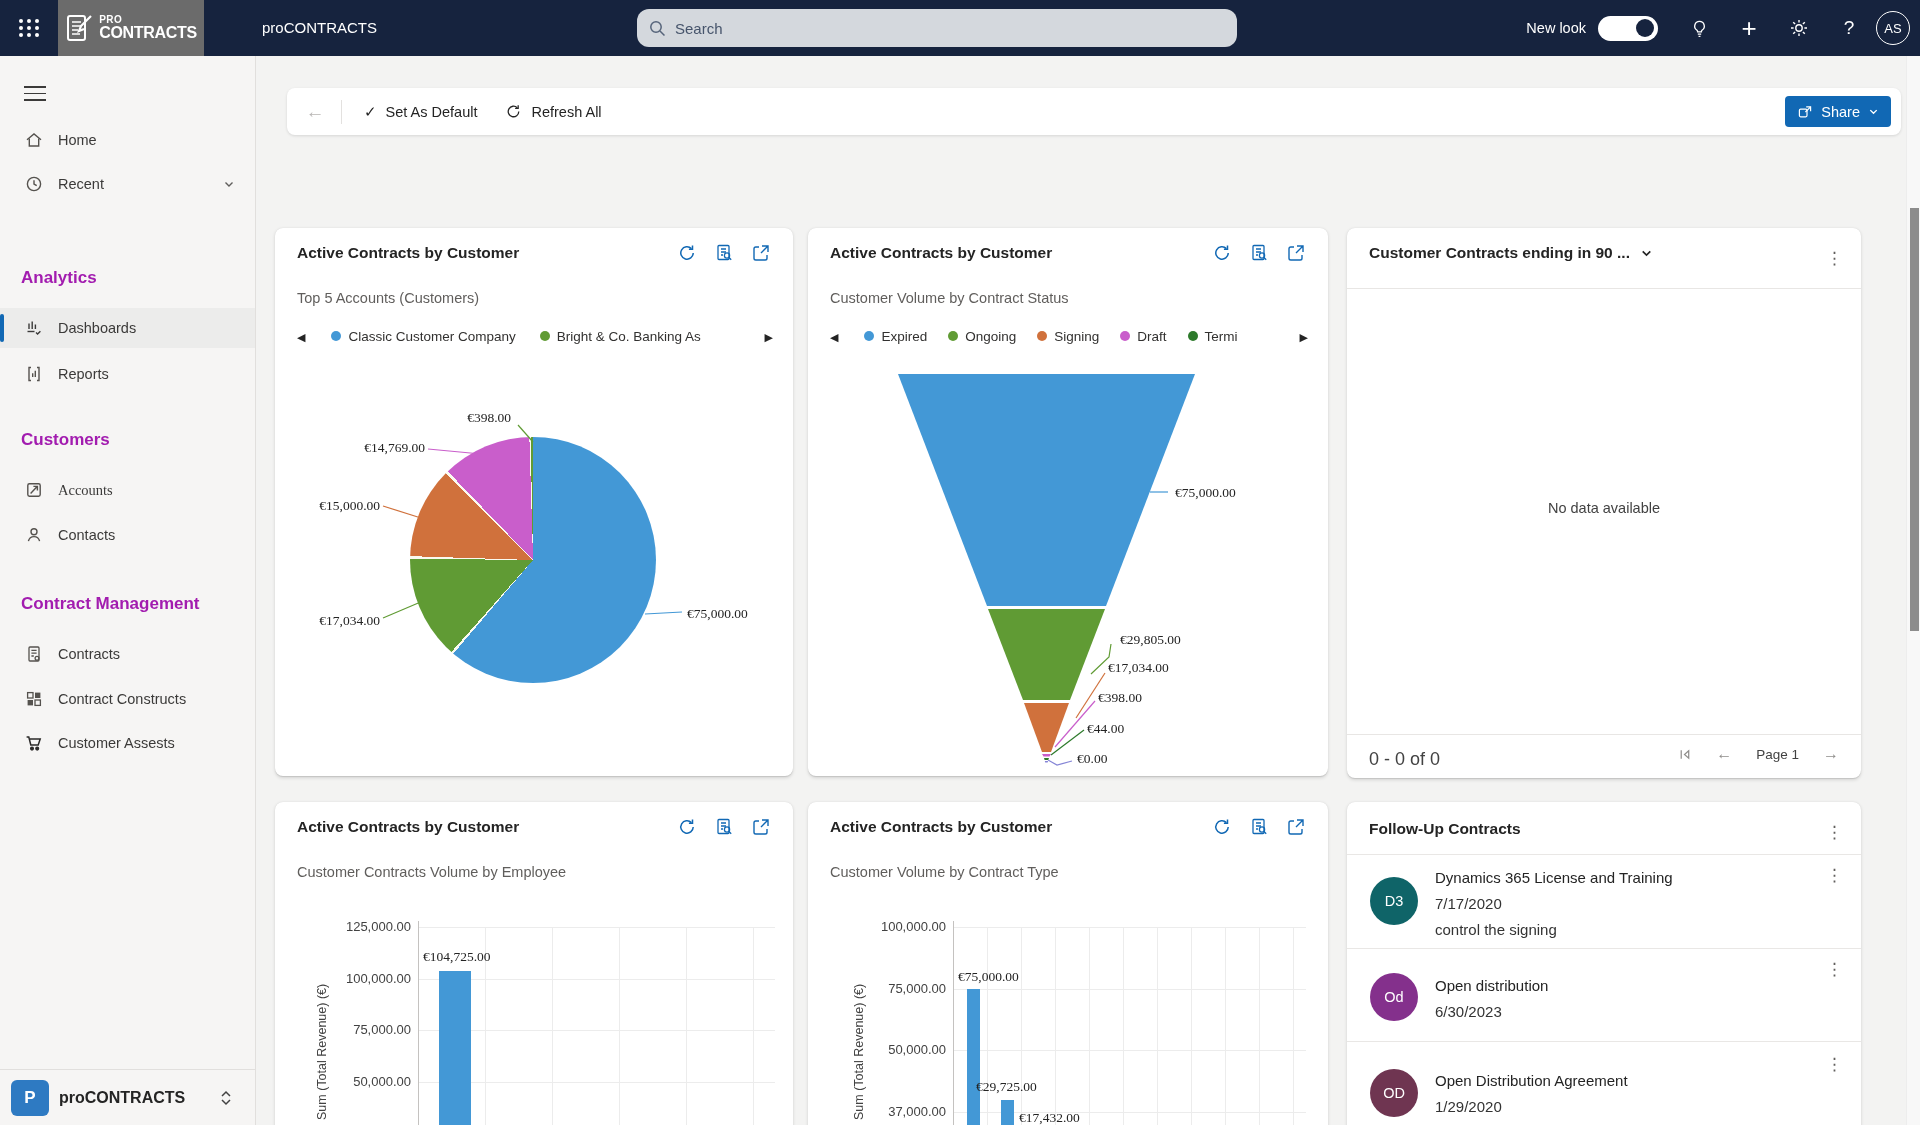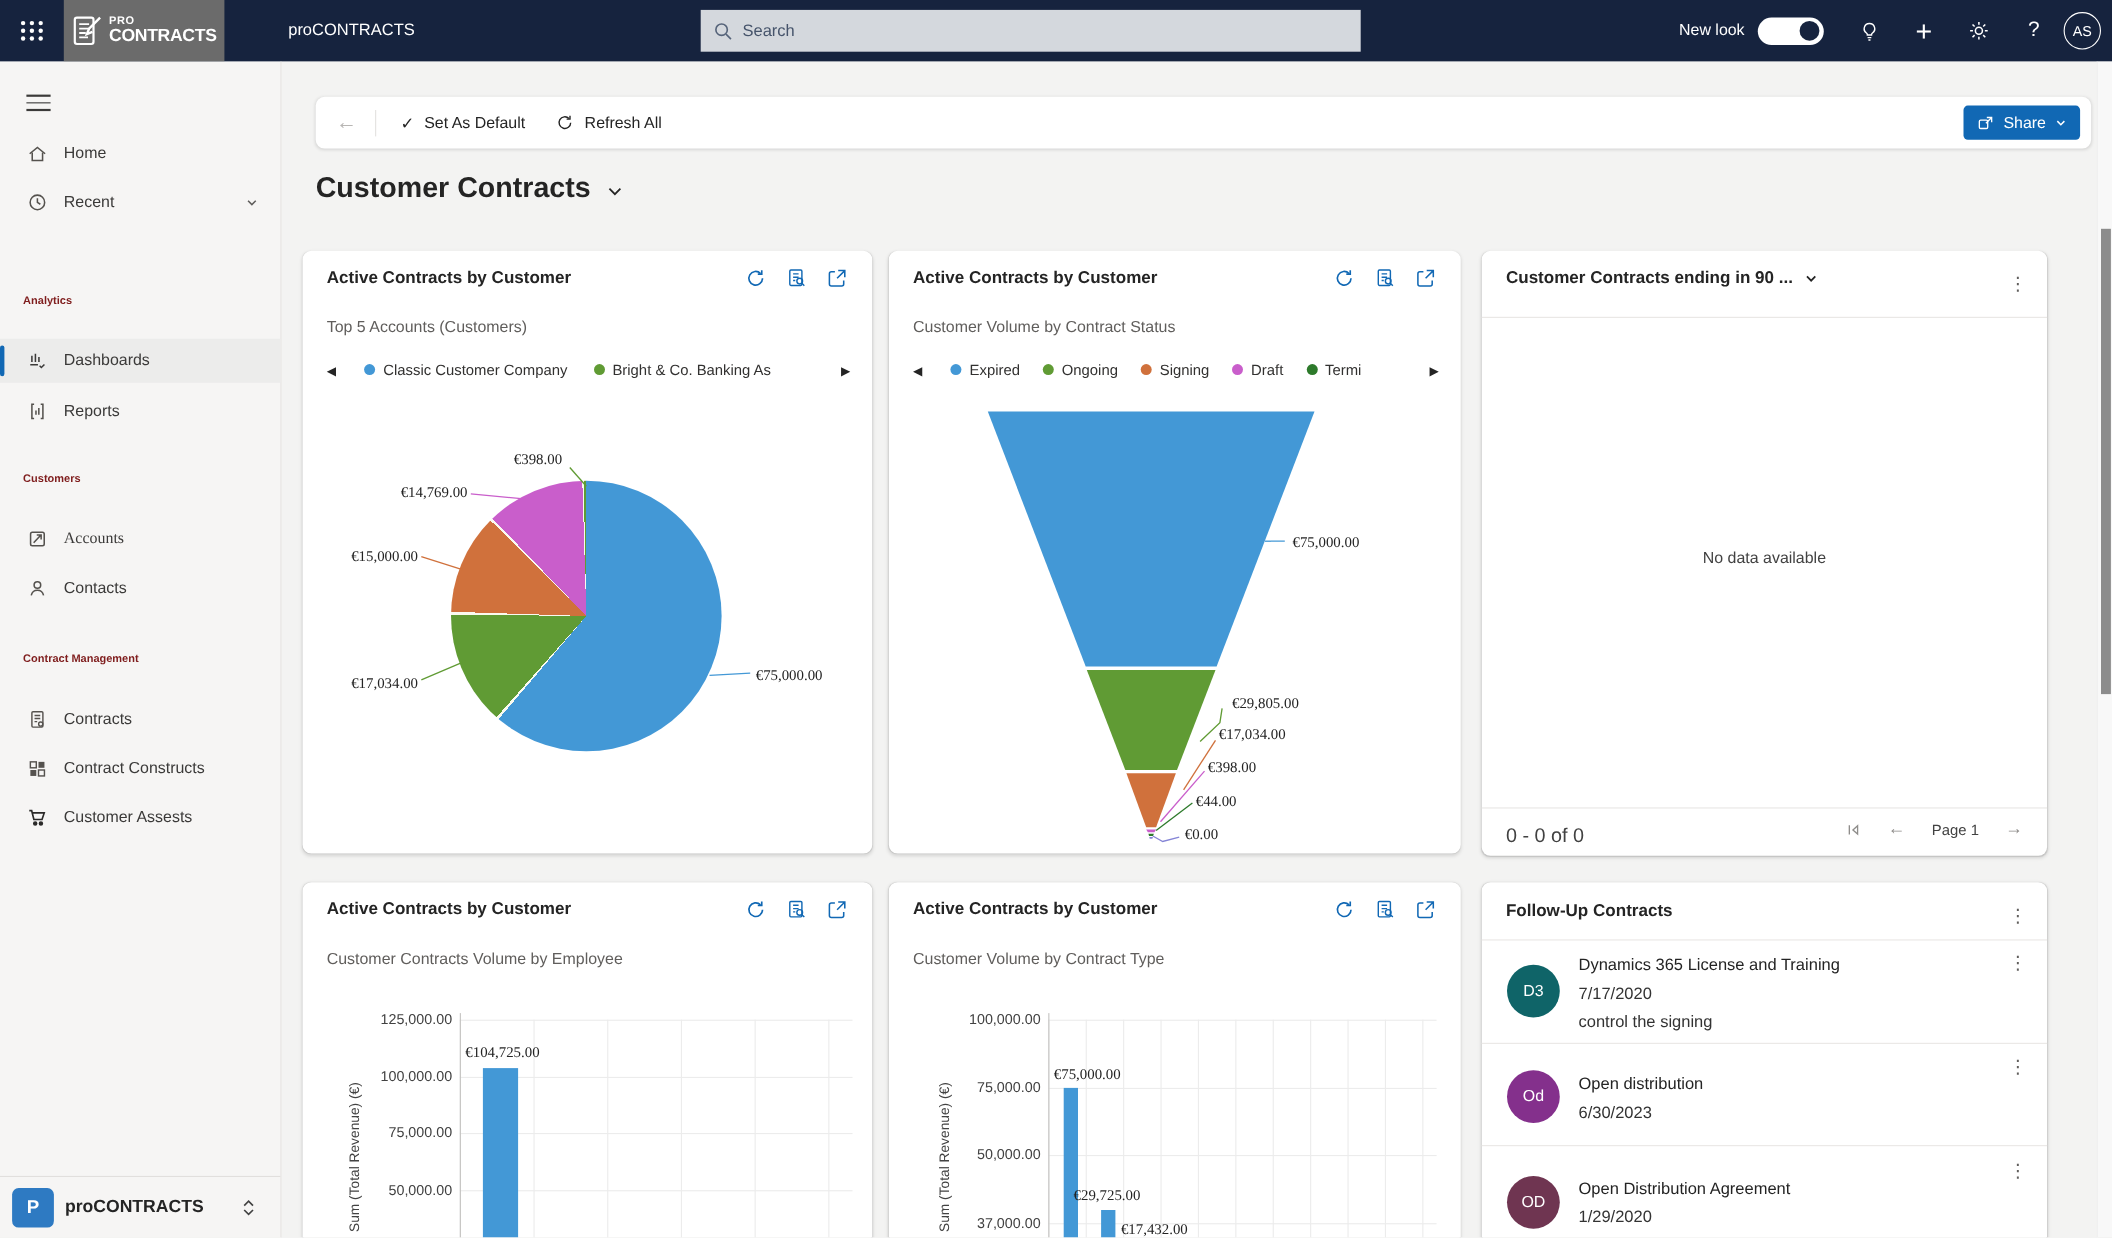--- a/index.html
+++ b/index.html
@@ -8,42 +8,42 @@
   .screen { position:relative; width:1920px; height:1125px; }
 
   
   .topbar { position:absolute; left:0; top:0; width:1920px; height:56px; background:#16233e; color:#fff; }
   .waffle { position:absolute; left:12px; top:12px; width:34px; height:32px; background:none; border:none; cursor:pointer; display:flex; align-items:center; justify-content:center; }
   .logo-box { position:absolute; left:58px; top:0; width:146px; height:56px; background:#6b6b6b; display:flex; align-items:center; justify-content:center; gap:6px; }
   .logo-text { display:flex; flex-direction:column; line-height:1; color:#fff; }
   .logo-text .t1 { font-size:10px; font-weight:bold; letter-spacing:.5px; }
   .logo-text .t2 { font-size:16px; font-weight:bold; letter-spacing:-.3px; }
   .app-title { position:absolute; left:262px; top:19px; font-size:15px; color:#fff; }
-  .searchbox { position:absolute; left:637px; top:9px; width:600px; height:38px; background:#d4d8dd; border-radius:0; display:flex; align-items:center; padding:0 12px; gap:9px; }
+  .searchbox { position:absolute; left:637px; top:9px; width:600px; height:38px; background:#d4d8dd; border-radius:12px; display:flex; align-items:center; padding:0 12px; gap:9px; }
   .searchbox input { flex:1; background:transparent; border:none; outline:none; font-size:15px; color:#1f2c44; font-family:"Liberation Sans",sans-serif; }
   .searchbox input::placeholder { color:#46546b; opacity:1; }
   .topbar-right { position:absolute; right:0; top:0; height:56px; display:flex; align-items:center; }
   .newlook-label { font-size:14.5px; margin-right:12px; }
   .toggle { width:60px; height:25px; background:#fff; border-radius:13px; position:relative; cursor:pointer; margin-right:16px; }
   .toggle .knob { position:absolute; right:4px; top:3.5px; width:18px; height:18px; border-radius:50%; background:#16233e; }
   .tb-icon { width:50px; height:56px; background:none; border:none; color:#fff; display:flex; align-items:center; justify-content:center; cursor:pointer; font-family:"Liberation Sans",sans-serif; }
   .plus-glyph::before { content:"+"; font-size:26px; font-weight:300; }
   .help-glyph::before { content:"?"; font-size:19px; }
   .avatar { width:34px; height:34px; border-radius:50%; border:1.5px solid #fff; display:flex; align-items:center; justify-content:center; font-size:13px; margin:0 10px 0 2px; cursor:pointer; }
 
   
   .sidebar { position:absolute; left:0; top:56px; width:256px; height:1069px; background:#f6f5f4; border-right:1px solid #e1dfdd; }
   .hamburger { position:absolute; left:24px; top:26px; width:22px; height:16px; background:none; border:none; cursor:pointer; }
   .hamburger span { display:block; height:1.8px; background:#3b3a39; margin:4.4px 0; }
   .nav-row { position:absolute; left:0; right:0; height:40px; display:flex; align-items:center; padding-left:24px; cursor:pointer; }
   .nav-row .lbl { margin-left:14px; font-size:14.5px; color:#3b3a39; }
   .nav-row.selected { background:#ececeb; }
   .nav-row.selected::before { content:""; position:absolute; left:0; top:6px; bottom:6px; width:4px; border-radius:2px; background:#1168b4; }
   .nav-row .chev { position:absolute; right:20px; }
-  .nav-head { position:absolute; left:21px; font-size:10px; font-weight:bold; color:#7f1d1d; }
+  .nav-head { position:absolute; left:21px; font-size:17px; font-weight:bold; color:#a21caf; }
   .side-footer { position:absolute; left:0; right:0; bottom:0; height:56px; border-top:1px solid #e1dfdd; display:flex; align-items:center; cursor:pointer; }
   .org-badge { width:38px; height:36px; border-radius:6px; background:#2e7ac2; color:#fff; font-weight:bold; font-size:17px; display:flex; align-items:center; justify-content:center; margin-left:11px; }
   .org-label { margin-left:10px; font-size:16px; font-weight:600; color:#242424; }
   .org-switch { position:absolute; right:22px; }
 
   
   .main { position:absolute; left:256px; top:56px; width:1664px; height:1069px; background:#f3f3f2; overflow:hidden; }
   .cmdbar { position:absolute; left:31px; top:32px; width:1614px; height:47px; background:#fff; border-radius:8px; box-shadow:0 1px 3px rgba(0,0,0,.12); display:flex; align-items:center; padding:0 10px; }
   .back-btn { background:none; border:none; color:#b8b6b4; font-size:19px; width:36px; cursor:pointer; font-family:"Liberation Sans",sans-serif; }
   .back-btn::before { content:"\2190"; }
@@ -298,28 +298,20 @@
             <path d="M11.5 3.5H17v5.5"></path>
             <path d="M17 3.5 10.5 10"></path>
         </svg>
         <span>Share</span>
         <svg width="11" height="11" viewBox="0 0 12 12" fill="none" stroke="#fff" stroke-width="1.5">
             <path d="M2.5 4.5 6 8l3.5-3.5"></path>
           </svg>
       </button>
     </div>
 
-    <div class="page-title-row">
-      <h1>Customer Contracts</h1>
-      <button class="title-chev">
-        <svg width="16" height="16" viewBox="0 0 16 16" fill="none" stroke="#242424" stroke-width="1.6">
-            <path d="M3 5.5 8 10.5 13 5.5"></path>
-          </svg>
-      </button>
-    </div>
 
     <section class="card" style="left:19px; top:172px; width:518px; height:548px;">
       <div class="card-title">Active Contracts by Customer</div>
       <div class="card-icons">
         <button>
             <svg width="20" height="20" viewBox="0 0 20 20" fill="none" stroke="#1168b4" stroke-width="1.5">
               <path d="M16.2 10a6.2 6.2 0 1 1-1.8-4.4"></path>
               <path d="M15.5 2.6v3.6h-3.6"></path>
             </svg>
           </button>

